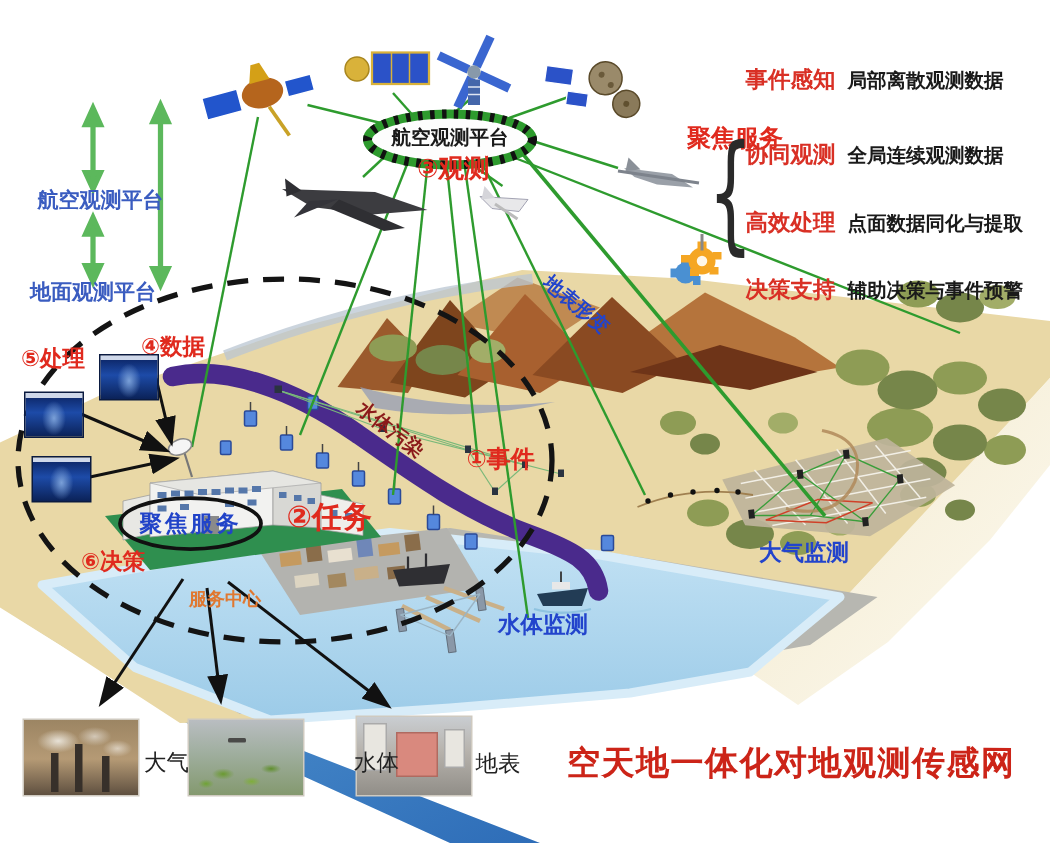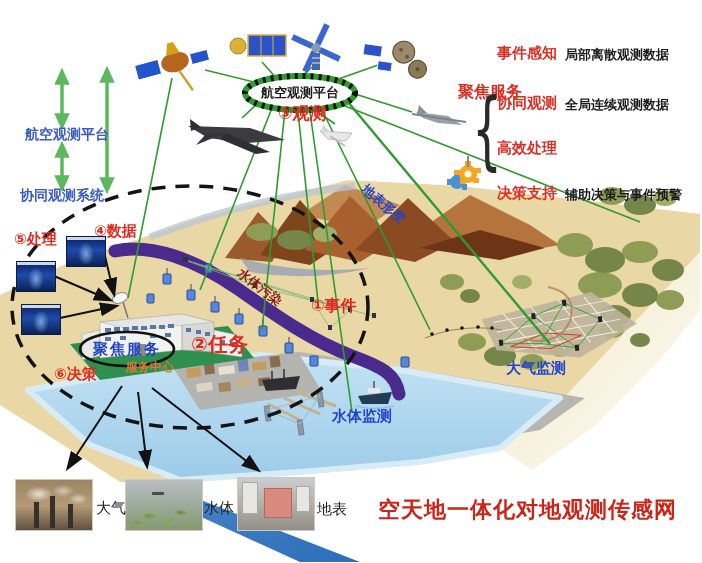--- a/index.html
+++ b/index.html
@@ -13,21 +13,21 @@
   .svc-term{color:#d93025;font-weight:bold;font-size:15px;}
   .svc-desc{color:#1a1a1a;font-weight:bold;font-size:13px;}
   .mapblue{color:#2244cc;font-weight:bold;font-size:15px;}
   .maroon{color:#8b1a1a;font-weight:bold;font-size:13px;}
   .rot{transform-origin:left top;}
   .hub-label{font-size:13px;color:#1a1a1a;font-weight:bold;text-align:center;width:100px;}
   .vert{width:18px;word-break:break-all;line-height:19px;font-size:16px;text-align:center;}
   .brace{font-size:86px;color:#2a2a2a;font-weight:normal;transform:scaleX(.55);transform-origin:left top;line-height:1;}
   .title{font-size:22px;font-weight:bold;color:#cc2418;letter-spacing:1px;text-align:right;}
   .caption{font-size:15px;color:#222;}
-  .center-label{font-size:12px;color:#e07830;font-weight:bold;}
+  .center-label{font-size:12px;color:#e07830;font-weight:bold;margin-top:32px;}
   .focus-el{color:#2143c8;font-weight:bold;font-size:15px;text-align:center;width:84px;letter-spacing:2px;}
   .photo{position:absolute;border:1px solid #cfcac0;}
   .p-atm{background:
      radial-gradient(20px 11px at 30% 28%, rgba(235,230,220,.95), rgba(235,230,220,0) 70%),
      radial-gradient(16px 9px at 62% 22%, rgba(215,205,190,.9), rgba(215,205,190,0) 70%),
      radial-gradient(14px 8px at 82% 38%, rgba(225,215,200,.85), rgba(225,215,200,0) 70%),
      linear-gradient(180deg,#9c8563,#b59a75 52%,#5f5040);}
   .p-wat{background:
      radial-gradient(10px 5px at 30% 72%, #6a9a30, rgba(106,154,48,0) 75%),
      radial-gradient(8px 4px at 55% 82%, #7fae3a, rgba(127,174,58,0) 75%),
@@ -395,39 +395,40 @@
     <line x1="138" y1="392" x2="147" y2="466" marker-end="url(#mB)"></line>
     <line x1="152" y1="388" x2="258" y2="470" marker-end="url(#mB)"></line>
   </g>
 </svg>
 
 <div class="tile" style="left:66px;top:236px;width:38px;height:29px;"></div>
 <div class="tile" style="left:16px;top:261px;width:38px;height:29px;"></div>
 <div class="tile" style="left:21px;top:304px;width:38px;height:29px;"></div>
 
 <div class="lbl blue" style="left:25px;top:126px;">航空观测平台</div>
-<div class="lbl blue" style="left:20px;top:187px;">协同观测系统</div>
+<div class="lbl blue" style="left:20px;top:187px;">地面观测平台</div>
 
 <div class="lbl hub-label" style="left:250px;top:86px;">航空观测平台</div>
 <div class="lbl red" style="left:278px;top:104px;font-size:17px;">③观测</div>
 
 <div class="lbl red step" style="left:94px;top:203px;margin-top:20px;">④数据</div>
 <div class="lbl red step" style="left:14px;top:231px;">⑤处理</div>
 <div class="lbl red step" style="left:54px;top:366px;text-align:center;">⑥决策</div>
 <div class="lbl red step" style="left:191px;top:333px;font-size:20px;">②任务</div>
 <div class="lbl red step" style="left:311px;top:297px;font-size:16px;">①事件</div>
 
 <div class="lbl red vert" style="left:458px;top:82px;">聚焦服务</div>
 <div class="lbl brace" style="left:472px;top:86px;">{</div>
 
 <div class="lbl svc-term" style="left:497px;top:45px;">事件感知</div>
 <div class="lbl svc-desc" style="left:565px;top:48px;">局部离散观测数据</div>
 <div class="lbl svc-term" style="left:497px;top:95px;">协同观测</div>
 <div class="lbl svc-desc" style="left:565px;top:98px;">全局连续观测数据</div>
 <div class="lbl svc-term" style="left:497px;top:140px;">高效处理</div>
+<div class="lbl svc-desc" style="left:565px;top:143px;">点面数据同化与提取</div>
 <div class="lbl svc-term" style="left:497px;top:185px;">决策支持</div>
 <div class="lbl svc-desc" style="left:565px;top:188px;">辅助决策与事件预警</div>
 
 <div class="lbl mapblue rot" style="left:368px;top:182px;font-size:13px;transform:rotate(40deg);">地表形变</div>
 <div class="lbl maroon rot" style="left:243px;top:266px;transform:rotate(37deg);">水体污染</div>
 <div class="lbl mapblue" style="left:506px;top:360px;text-align:right;">大气监测</div>
 <div class="lbl mapblue" style="left:332px;top:408px;">水体监测</div>
 <div class="lbl focus-el" style="left:85px;top:341px;">聚焦服务</div>
 <div class="lbl center-label" style="left:126px;top:361px;">服务中心</div>
 
@@ -439,18 +440,18 @@
 <div class="photo p-wat" style="left:125px;top:479px;width:76px;height:50px;">
   <div style="position:absolute;left:26px;top:12px;width:12px;height:3px;background:#4a4a48;border-radius:1px;"></div>
 </div>
 <div class="photo p-grd" style="left:237px;top:477px;width:76px;height:52px;">
   <div class="bldg-pink" style="left:26px;top:10px;width:26px;height:28px;"></div>
   <div class="bldg-wht" style="left:4px;top:4px;width:14px;height:30px;"></div>
   <div class="bldg-wht" style="left:58px;top:8px;width:12px;height:24px;"></div>
 </div>
 
 <div class="lbl caption" style="left:96px;top:500px;">大气</div>
-<div class="lbl caption" style="left:204px;top:500px;">水体</div>
+<div class="lbl caption" style="left:204px;top:500px;padding-left:32px;">水体</div>
 <div class="lbl caption" style="left:317px;top:501px;">地表</div>
 
 <div class="lbl title" style="left:378px;top:497px;">空天地一体化对地观测传感网</div>
 
 </div>
 
 </body></html>

